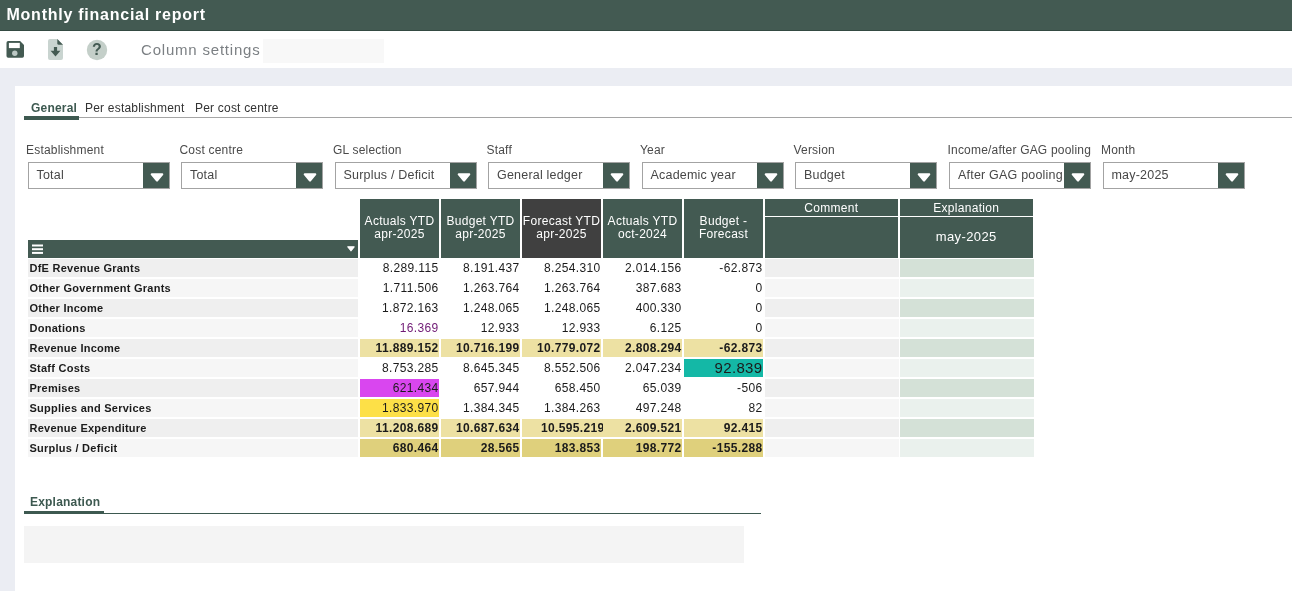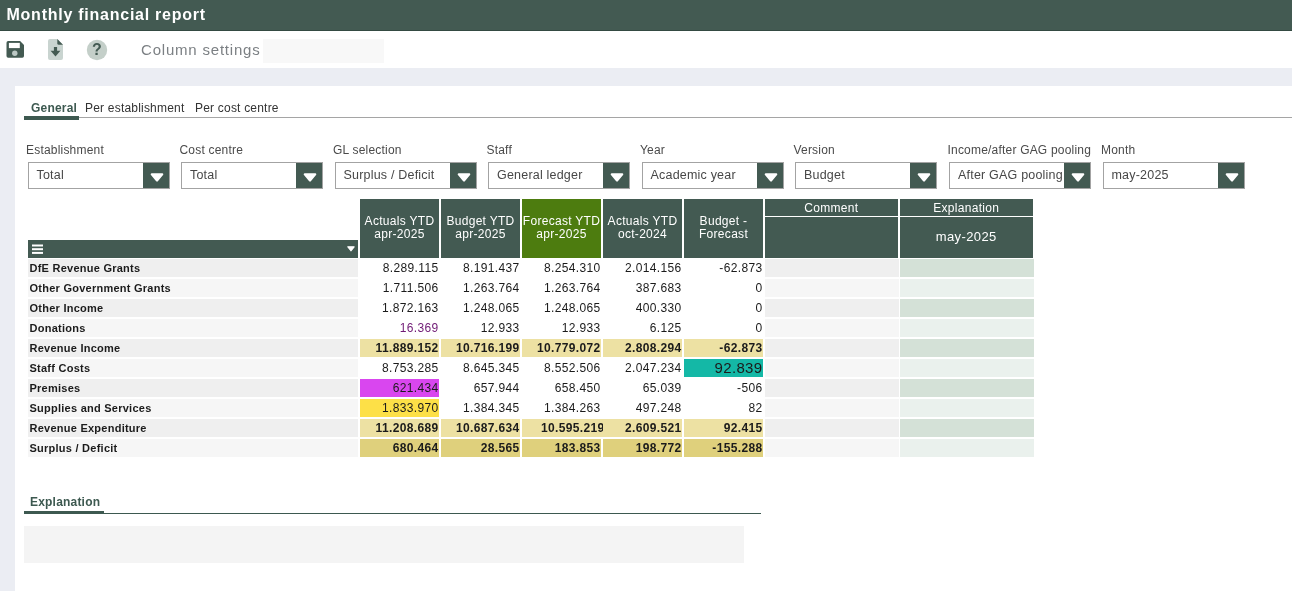--- a/index.html
+++ b/index.html
@@ -111,21 +111,21 @@
 <svg style="position:absolute;right:3px;top:6.5px;" width="8" height="6" viewBox="0 0 8 6">
       <path d="M0.9 0.8 h6.2 l-3.1 3.9 z" fill="#fff" stroke="#fff" stroke-width="1.3" stroke-linejoin="round"></path>
     </svg>
 </div>
 <div class="ab" style="left:360px;top:199px;width:79px;height:58.5px;background:#435A52;color:#fff;font-size:12px;text-align:center;letter-spacing:0.3px;display:flex;flex-direction:column;justify-content:center;line-height:13px;">
     <div>Actuals YTD<br>apr-2025</div>
   </div>
 <div class="ab" style="left:441px;top:199px;width:79px;height:58.5px;background:#435A52;color:#fff;font-size:12px;text-align:center;letter-spacing:0.3px;display:flex;flex-direction:column;justify-content:center;line-height:13px;">
     <div>Budget YTD<br>apr-2025</div>
   </div>
-<div class="ab" style="left:522px;top:199px;width:79px;height:58.5px;background:#4d7c0f;color:#fff;font-size:12px;text-align:center;letter-spacing:0.3px;display:flex;flex-direction:column;justify-content:center;line-height:13px;">
+<div class="ab" style="left:522px;top:199px;width:79px;height:58.5px;background:#404040;color:#fff;font-size:12px;text-align:center;letter-spacing:0.3px;display:flex;flex-direction:column;justify-content:center;line-height:13px;">
     <div>Forecast YTD<br>apr-2025</div>
   </div>
 <div class="ab" style="left:603px;top:199px;width:79px;height:58.5px;background:#435A52;color:#fff;font-size:12px;text-align:center;letter-spacing:0.3px;display:flex;flex-direction:column;justify-content:center;line-height:13px;">
     <div>Actuals YTD<br>oct-2024</div>
   </div>
 <div class="ab" style="left:684px;top:199px;width:79px;height:58.5px;background:#435A52;color:#fff;font-size:12px;text-align:center;letter-spacing:0.3px;display:flex;flex-direction:column;justify-content:center;line-height:13px;">
     <div>Budget -<br>Forecast</div>
   </div>
 <div class="ab" style="left:764.5px;top:199px;width:133.5px;height:58.5px;background:#435A52;color:#fff;letter-spacing:0.2px;">
     <div style="height:18px;line-height:18px;text-align:center;font-size:12px;letter-spacing:0.3px;border-bottom:1.5px solid #fff;">Comment</div>

